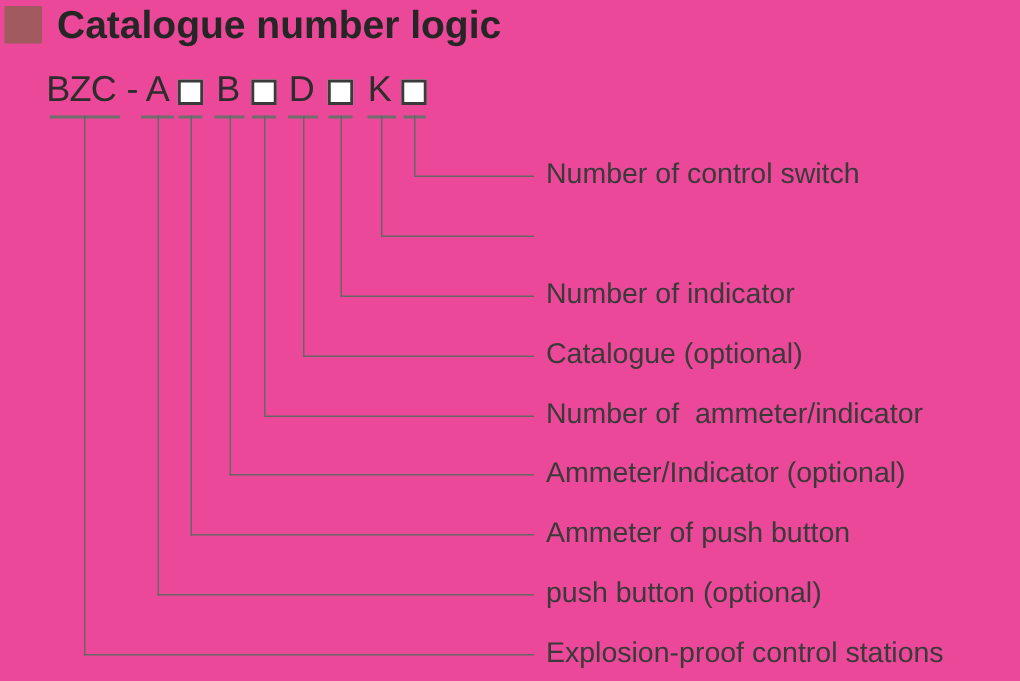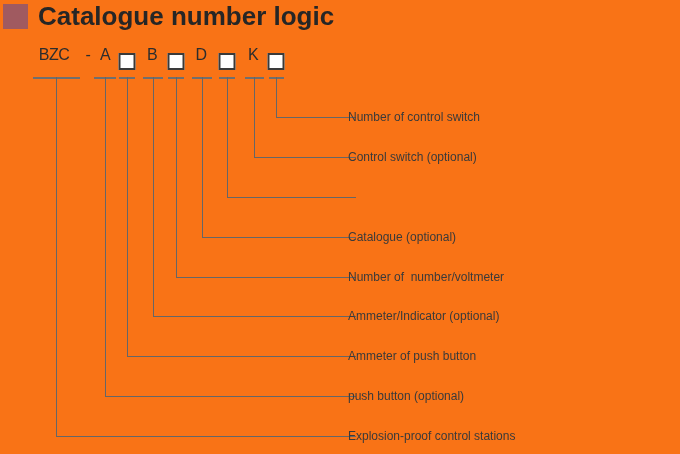--- a/index.html
+++ b/index.html
@@ -1,39 +1,39 @@
 <!DOCTYPE html>
 <html><head>
 <meta charset="utf-8">
 <style>
   html,body{margin:0;padding:0;background:#ffffff;}
   .canvas{
-    position:relative;width:680px;height:454px;background:#f97316;
+    position:relative;width:680px;height:454px;background:#ec4899;
     font-family:"Liberation Sans",sans-serif;overflow:hidden;
   }
   .bullet{position:absolute;left:3px;top:4px;width:25px;height:25px;background:#a05a60;}
   .title{
     position:absolute;left:38px;top:1px;font-size:26px;font-weight:700;
     color:#262626;white-space:pre;
   }
   .code-char{
-    position:absolute;top:46px;font-size:16px;color:#2d2d2d;
+    position:absolute;top:46px;font-size:24px;color:#2d2d2d;
     transform:translateX(-50%);white-space:pre;letter-spacing:-0.5px;
   }
   .code-box{
     position:absolute;top:53px;width:13px;height:13px;
     border:2px solid #3a3a3a;transform:translateX(-50%);background:#ffffff;
   }
   .tick{position:absolute;top:77px;height:1.5px;background:#6f6f6f;}
   .elbow{
     position:absolute;top:77px;
     border-left:1.5px solid #666666;border-bottom:1.5px solid #666666;
   }
   .lbl{
-    position:absolute;left:348px;font-size:12px;color:#3a3a3a;
+    position:absolute;left:364px;font-size:19px;color:#3a3a3a;
     transform:translateY(-50%);white-space:pre;
   }
 </style>
 </head>
 <body>
 
 <div class="canvas">
 
   <div class="bullet" style="background: rgb(160, 90, 96);"></div>
   <div class="title">Catalogue number logic</div>
@@ -63,21 +63,21 @@
   <div class="elbow" style="left:254px;width:101px;height:80px"></div>
   <div class="elbow" style="left:227px;width:128px;height:120px"></div>
   <div class="elbow" style="left:202px;width:153px;height:160px"></div>
   <div class="elbow" style="left:176px;width:179px;height:200px"></div>
   <div class="elbow" style="left:153px;width:202px;height:239px"></div>
   <div class="elbow" style="left:127px;width:228px;height:279px"></div>
   <div class="elbow" style="left:105px;width:250px;height:319px"></div>
   <div class="elbow" style="left:56px;width:299px;height:359px"></div>
 
   <div class="lbl" style="top:117px">Number of control switch</div>
-  <div class="lbl" style="top:157px">Control switch (optional)</div>
+  <div class="lbl" style="top:197px">Number of indicator</div>
   <div class="lbl" style="top:237px">Catalogue (optional)</div>
-  <div class="lbl" style="top:277px">Number of  number/voltmeter</div>
+  <div class="lbl" style="top:277px">Number of  ammeter/indicator</div>
   <div class="lbl" style="top:316px">Ammeter/Indicator (optional)</div>
   <div class="lbl" style="top:356px">Ammeter of push button</div>
   <div class="lbl" style="top:396px">push button (optional)</div>
   <div class="lbl" style="top:436px">Explosion-proof control stations</div>
 
 </div>
 
 </body></html>

